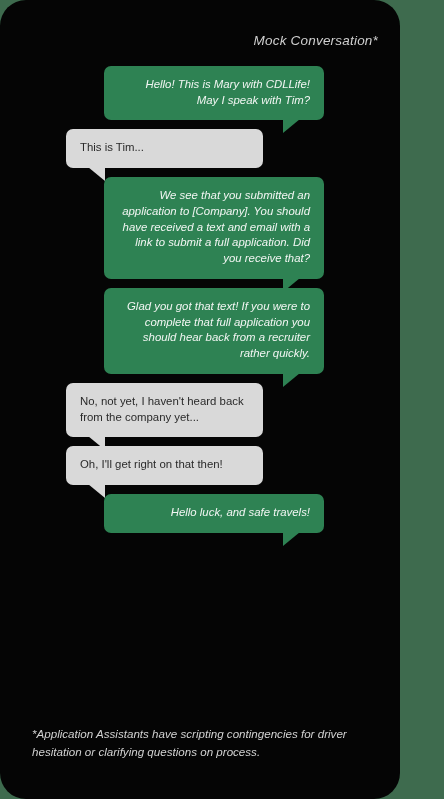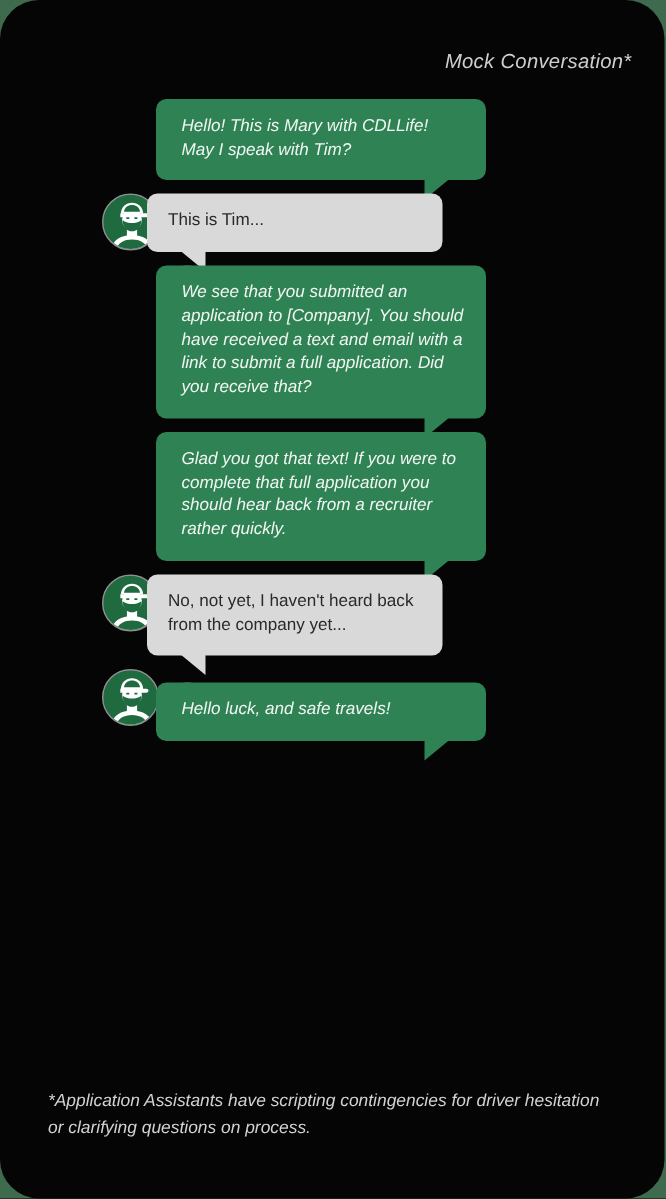--- a/index.html
+++ b/index.html
@@ -11,21 +11,21 @@
   }
 
   body {
     background: #3e6b4e;
     font-family: "Liberation Sans", sans-serif;
   }
 
   #card {
     position: absolute;
     left: 0; top: 0;
-    width: 443px;
+    width: 400px;
     height: 799px;
     background: #050505;
     border-radius: 26px;
     overflow: hidden;
   }
 
   
   #header {
     position: absolute;
     right: 22px;
@@ -85,20 +85,21 @@
     line-height: 1.38;
     font-size: 11.4px;
     max-width: 100%;
   }
 
   .bubble.green {
     background: #2e8253;
     color: #f2f6f3;
     font-style: italic;
     padding-left: 17px;
+    text-align: right;
   }
   .bubble.grey {
     background: #d9d9d9;
     color: #2a2a2a;
     font-style: normal;
   }
 
   
   .bubble.green::after {
     content: "";
@@ -119,21 +120,21 @@
     border-right: 0 solid transparent;
     border-left: 17px solid transparent;
     border-top: 14px solid #d9d9d9;
   }
 
   
   .row.agent .bubble  { width: 220px; }
   .row.driver .bubble { width: 197px; }
 
   .w-wide   { width: 220px !important; }
-  .w-medium { width: 197px !important; margin-left: 32px; }
+  .w-medium { width: 197px !important; }
 
   
   #footnote {
     position: absolute;
     left: 32px;
     right: 30px;
     bottom: 38px;
     font-size: 11.6px;
     font-style: italic;
     color: #d2d2d2;
@@ -253,20 +254,21 @@
 
     <rect x="15.2" y="14.4" width="2.0" height="1.6" fill="#1f6b3f"></rect>
     <rect x="20.6" y="14.4" width="2.0" height="1.6" fill="#1f6b3f"></rect>
 
     <path d="M11.6 12.4c0-4.3 3.4-7.2 7.4-7.2s7.4 2.9 7.4 7.2z" fill="#ffffff"></path>
     <path d="M13.6 11.2c.4-2.8 2.6-4.6 5.4-4.6s5 1.8 5.4 4.6z" fill="#1f6b3f"></path>
 
     <path d="M11.2 12.2h17.3c.9 0 1.5.6 1.5 1.3s-.6 1.3-1.5 1.3H11.2z" fill="#ffffff"></path>
   </svg>
 </div>
+        <div class="bubble grey w-medium">Oh, I'll get right on that then!</div>
       </div>
       <div class="row agent">
         <div class="avatar agent-av">
   <svg width="22" height="22" viewBox="0 0 24 24" aria-hidden="true">
     <path d="M12 3.2c-4.1 0-7.1 3-7.1 6.9v3.3" fill="none" stroke="#ffffff" stroke-width="1.9" stroke-linecap="round"></path>
     <path d="M19.1 13.4v-3.3c0-3.9-3-6.9-7.1-6.9" fill="none" stroke="#ffffff" stroke-width="1.9" stroke-linecap="round"></path>
     <rect x="3.0" y="11.2" width="3.7" height="5.6" rx="1.7" fill="#ffffff"></rect>
     <rect x="17.3" y="11.2" width="3.7" height="5.6" rx="1.7" fill="#ffffff"></rect>
     <path d="M19.1 16.9v1.0c0 1.5-1.3 2.6-2.9 2.6h-2.4" fill="none" stroke="#ffffff" stroke-width="1.8" stroke-linecap="round"></path>
     <circle cx="12.1" cy="20.6" r="1.45" fill="#ffffff"></circle>

